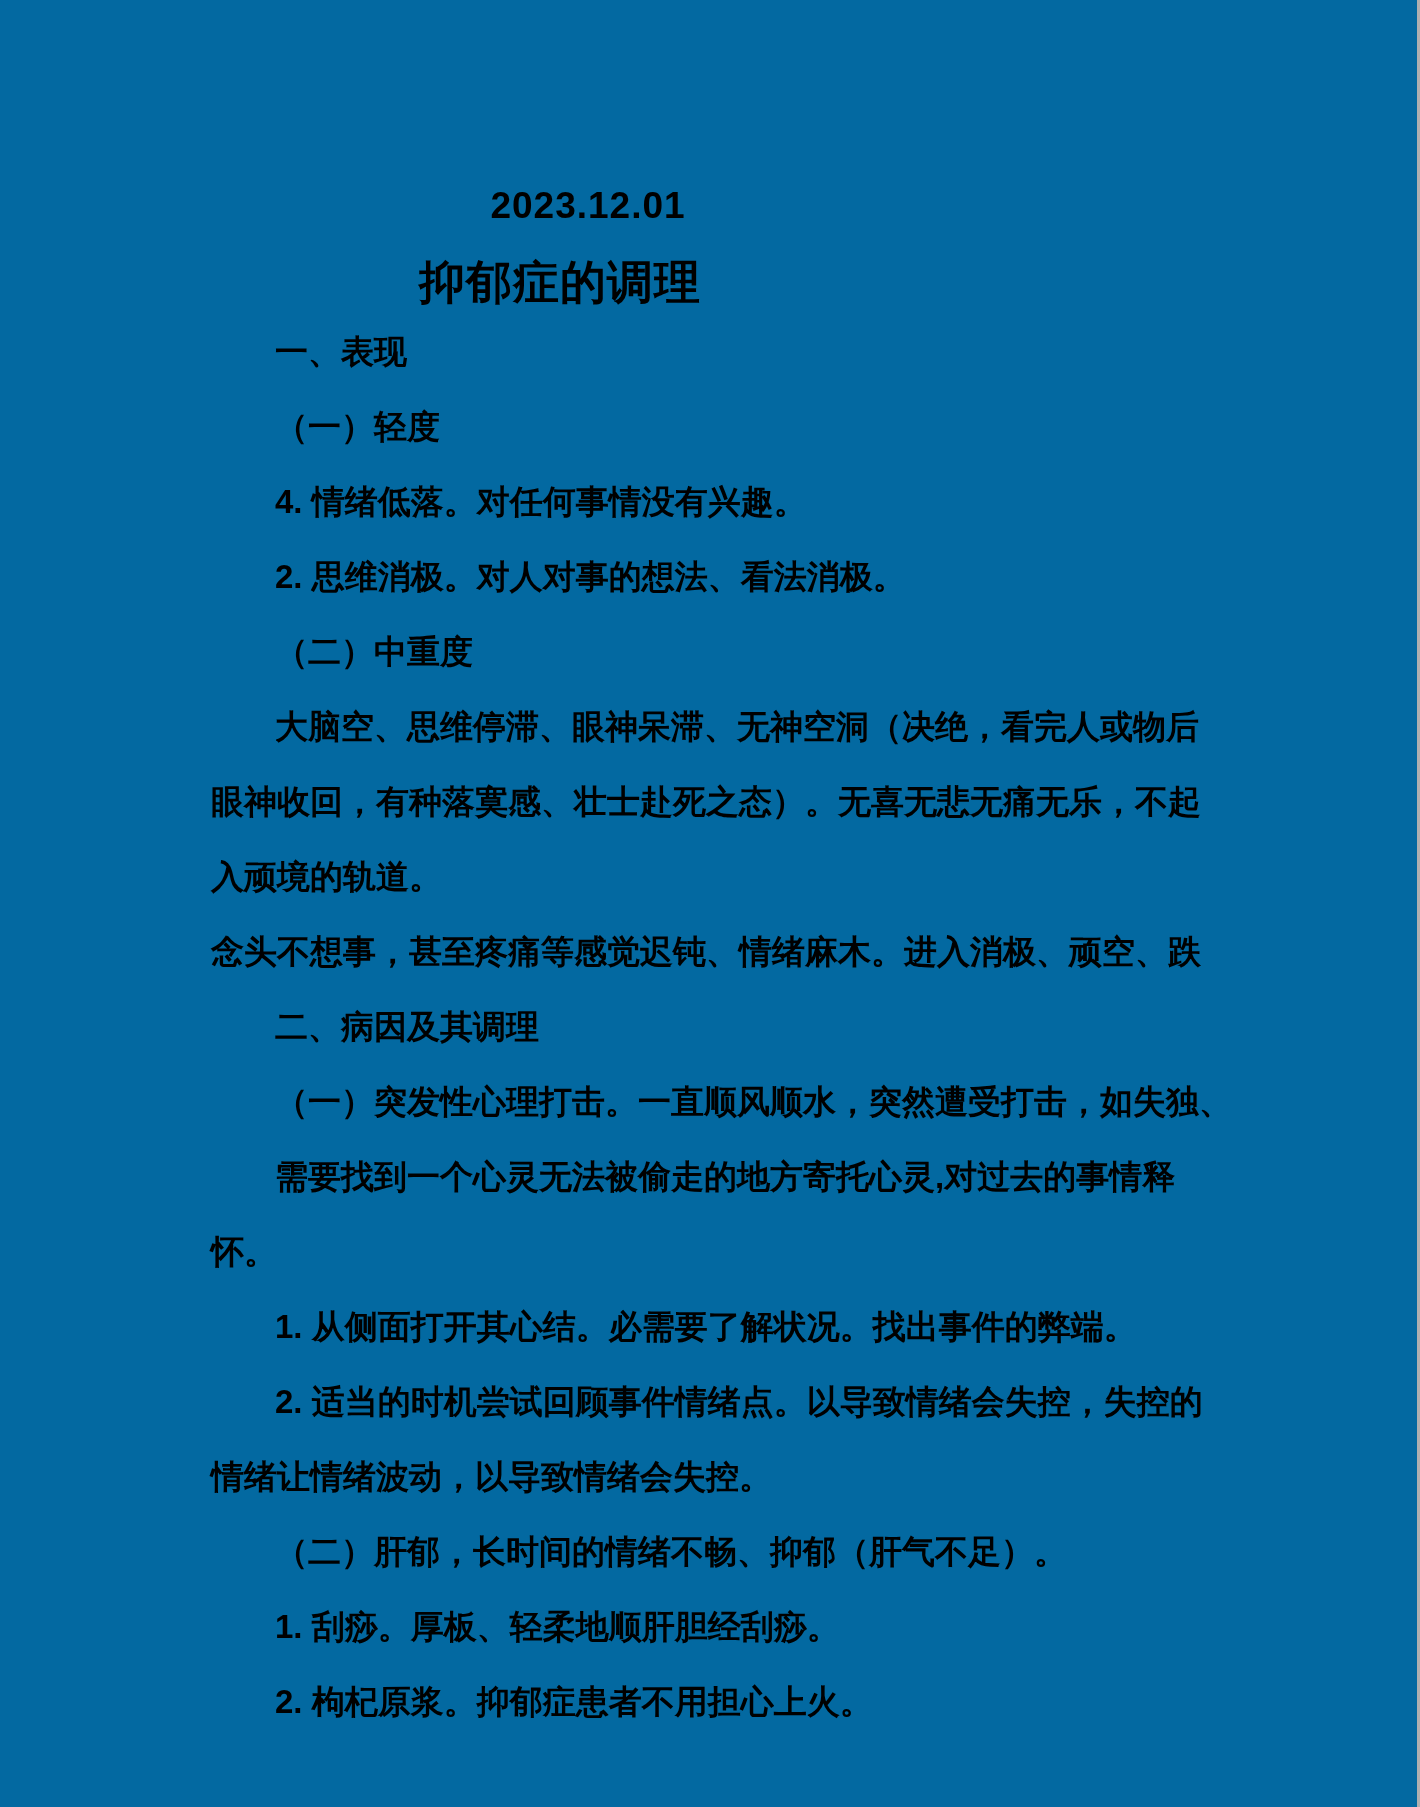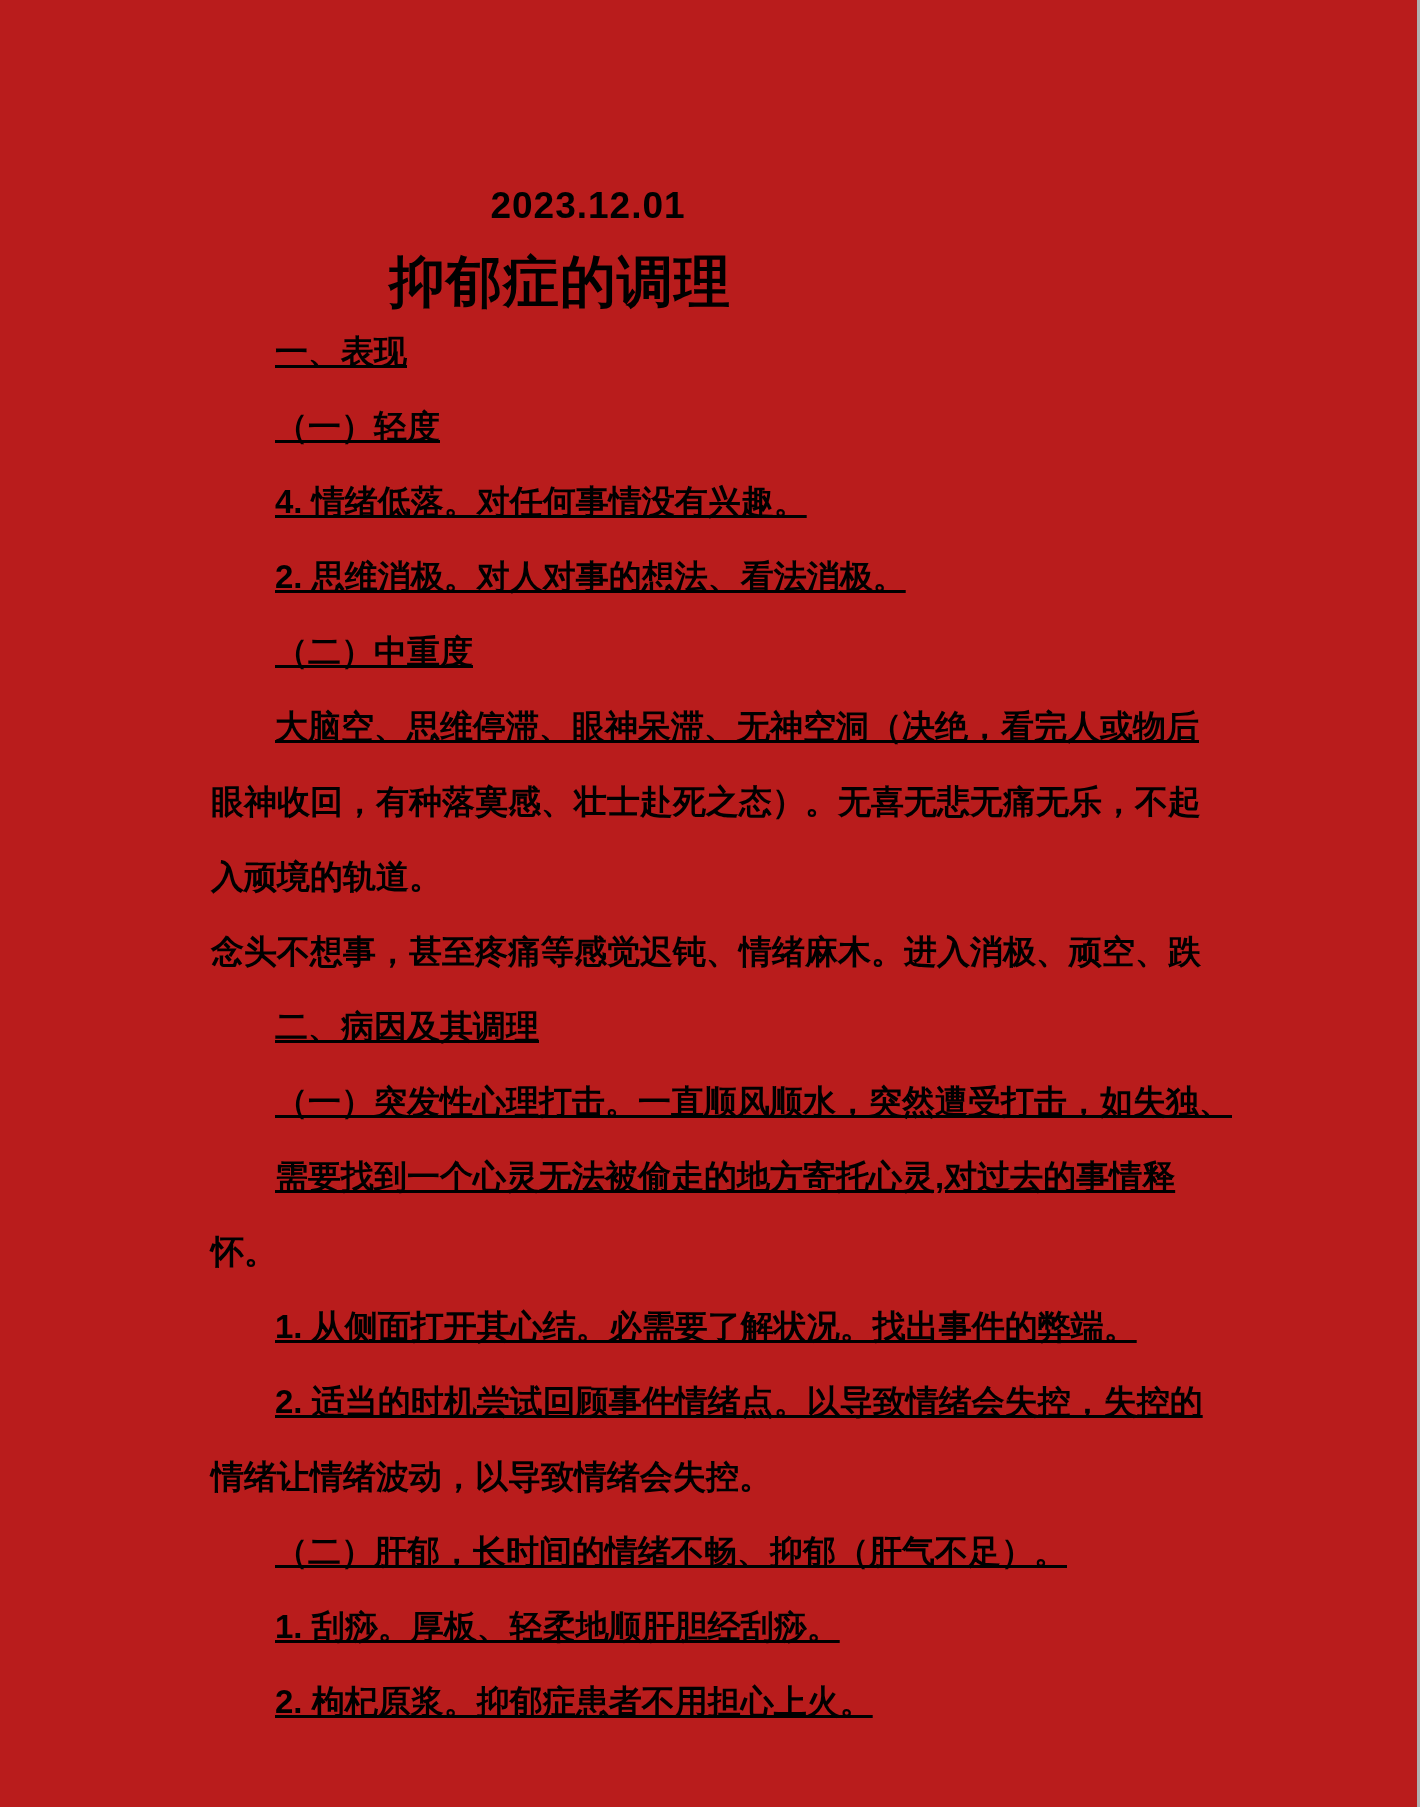--- a/index.html
+++ b/index.html
@@ -11,21 +11,21 @@
     position: relative;
     width: 1420px;
     height: 1807px;
     overflow: hidden;
     font-family: "Liberation Sans", sans-serif;
     color: #000000;
   }
   .page {
     position: absolute;
     inset: 0;
-    background: #b91c1c;
+    background: #0369a1;
   }
   .page-edge {
     position: absolute;
     top: 0;
     right: 0;
     width: 3px;
     height: 100%;
     background: #b0b0b0;
   }
   .doc-date {
@@ -39,21 +39,21 @@
     letter-spacing: 1px;
     line-height: 44px;
   }
   .doc-title {
     position: absolute;
     top: 250px;
     left: 0;
     width: 1120px;
     margin: 0;
     text-align: center;
-    font-size: 56px;
+    font-size: 46px;
     font-weight: 800;
     line-height: 64px;
     letter-spacing: 1px;
   }
   .doc-body {
     position: absolute;
     left: 211px;
     top: 315px;
     width: 1020px;
   }
@@ -61,21 +61,20 @@
     height: 75px;
     display: flex;
     align-items: center;
     font-size: 33px;
     font-weight: 700;
     white-space: nowrap;
     letter-spacing: 0px;
   }
   .line.indent {
     padding-left: 64px;
-    text-decoration: underline;
   }
 </style>
 </head>
 <body>
 
 <div class="page">
 
   <div class="doc-date">2023.12.01</div>
 
   <h1 class="doc-title">抑郁症的调理</h1>

